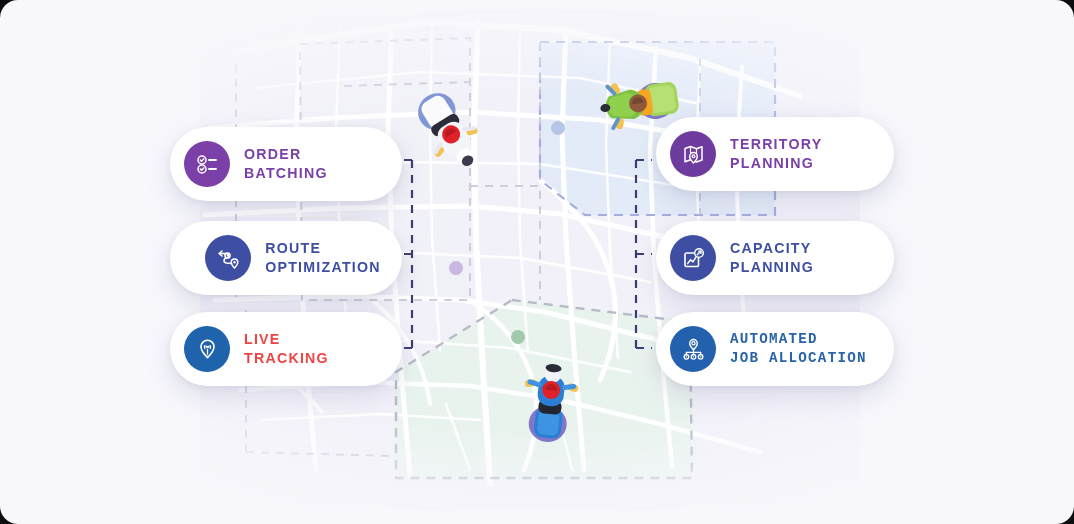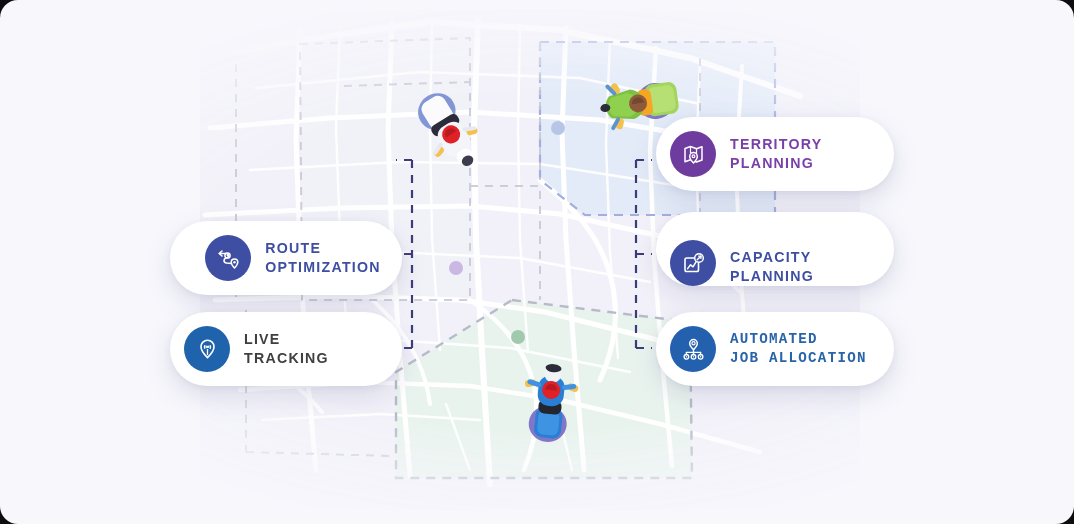--- a/index.html
+++ b/index.html
@@ -221,20 +221,34 @@
         <circle cx="34" cy="30" r="9" fill="#e02127"></circle>
         <path d="M28,30 a6,6 0 0 1 12,0 z" fill="#b81a20"></path>
         <rect x="7" y="22" width="11" height="7" rx="3.5" fill="#f2c14e" transform="rotate(-16 12 25)"></rect>
         <rect x="50" y="22" width="11" height="7" rx="3.5" fill="#f2c14e" transform="rotate(16 56 25)"></rect>
         <path d="M21,26 L12,24" stroke="#3f93e3" stroke-width="5" stroke-linecap="round"></path>
         <path d="M47,26 L56,24" stroke="#3f93e3" stroke-width="5" stroke-linecap="round"></path>
       </g>
     </svg>
   </div>
 
+  <div class="card card-left" style="top:127px;">
+    <div class="card-icon" style="background:#7b3fa8;">
+      <svg width="24" height="24" viewBox="0 0 24 24">
+        <circle cx="7" cy="8" r="4" fill="none" stroke="#ffffff" stroke-width="1.5"></circle>
+        <path d="M5.3,8 L6.6,9.3 L8.9,6.8" fill="none" stroke="#ffffff" stroke-width="1.4" stroke-linecap="round" stroke-linejoin="round"></path>
+        <circle cx="7" cy="17" r="4" fill="none" stroke="#ffffff" stroke-width="1.5"></circle>
+        <path d="M5.3,17 L6.6,18.3 L8.9,15.8" fill="none" stroke="#ffffff" stroke-width="1.4" stroke-linecap="round" stroke-linejoin="round"></path>
+        <path d="M14,8 L21,8" stroke="#ffffff" stroke-width="1.8" stroke-linecap="round"></path>
+        <path d="M14,17 L21,17" stroke="#ffffff" stroke-width="1.8" stroke-linecap="round"></path>
+      </svg>
+    </div>
+    <div class="card-title" style="color:#7b3fa8;">ORDER
+BATCHING</div>
+  </div>
 
   <div class="card card-left" style="top:221px;justify-content:center;">
     <div class="card-icon" style="background:#3e4fa3;">
       <svg width="25" height="25" viewBox="0 0 25 25">
         <path d="M3.5,7.5 L10,7.5 C13,7.5 13.5,11.5 10.5,12 C7.5,12.5 7,16.5 10.5,17 L15,17.5" fill="none" stroke="#ffffff" stroke-width="1.6" stroke-linecap="round" stroke-linejoin="round"></path>
         <path d="M6,5 L3.2,7.5 L6,10" fill="none" stroke="#ffffff" stroke-width="1.6" stroke-linecap="round" stroke-linejoin="round"></path>
         <circle cx="11.5" cy="9.5" r="2.6" fill="none" stroke="#ffffff" stroke-width="1.5"></circle>
         <circle cx="11.5" cy="9.5" r="0.9" fill="#ffffff"></circle>
         <path d="M18.5,13 C20.4,13 21.8,14.5 21.8,16.3 C21.8,18.6 18.5,22 18.5,22 C18.5,22 15.2,18.6 15.2,16.3 C15.2,14.5 16.6,13 18.5,13 Z" fill="none" stroke="#ffffff" stroke-width="1.5" stroke-linejoin="round"></path>
         <circle cx="18.5" cy="16.3" r="1.2" fill="#ffffff"></circle>
@@ -249,39 +263,39 @@
       <svg width="25" height="25" viewBox="0 0 25 25">
         <path d="M12.5,3.2 C16.1,3.2 19,6.1 19,9.7 C19,14.2 12.5,20.6 12.5,20.6 C12.5,20.6 6,14.2 6,9.7 C6,6.1 8.9,3.2 12.5,3.2 Z" fill="none" stroke="#ffffff" stroke-width="1.6" stroke-linejoin="round"></path>
         <path d="M9.8,11.4 C9.3,10.6 9.3,9.4 9.8,8.6" fill="none" stroke="#ffffff" stroke-width="1.3" stroke-linecap="round"></path>
         <path d="M15.2,11.4 C15.7,10.6 15.7,9.4 15.2,8.6" fill="none" stroke="#ffffff" stroke-width="1.3" stroke-linecap="round"></path>
         <path d="M11.3,10.4 C11.1,10.1 11.1,9.5 11.3,9.2" fill="none" stroke="#ffffff" stroke-width="1.3" stroke-linecap="round"></path>
         <path d="M13.7,10.4 C13.9,10.1 13.9,9.5 13.7,9.2" fill="none" stroke="#ffffff" stroke-width="1.3" stroke-linecap="round"></path>
         <circle cx="12.5" cy="9.8" r="1.1" fill="#ffffff"></circle>
         <path d="M12.5,12.4 L12.5,17.6" stroke="#ffffff" stroke-width="1.3" stroke-linecap="round"></path>
       </svg>
     </div>
-    <div class="card-title" style="color:#404040;">LIVE
+    <div class="card-title" style="color:#ef4444;">LIVE
 TRACKING</div>
   </div>
 
   <div class="card card-right" style="top:117px;">
     <div class="card-icon" style="background:#6e3b9e;">
       <svg width="25" height="25" viewBox="0 0 25 25">
         <path d="M4,6.5 L9.5,4.5 L15.5,6.8 L21,4.8 L21,18 L15.5,20 L9.5,17.7 L4,19.7 Z" fill="none" stroke="#ffffff" stroke-width="1.5" stroke-linejoin="round"></path>
         <path d="M9.5,4.5 L9.5,11" fill="none" stroke="#ffffff" stroke-width="1.2"></path>
         <path d="M15.5,6.8 L15.5,12" fill="none" stroke="#ffffff" stroke-width="1.2"></path>
         <path d="M12.5,10.6 C14.6,10.6 16.3,12.3 16.3,14.4 C16.3,17 12.5,21 12.5,21 C12.5,21 8.7,17 8.7,14.4 C8.7,12.3 10.4,10.6 12.5,10.6 Z" fill="#6e3b9e" stroke="#ffffff" stroke-width="1.5" stroke-linejoin="round"></path>
         <circle cx="12.5" cy="14.3" r="1.4" fill="none" stroke="#ffffff" stroke-width="1.2"></circle>
       </svg>
     </div>
     <div class="card-title" style="color:#7b3fa8;">TERRITORY
 PLANNING</div>
   </div>
 
-  <div class="card card-right" style="top:212px;align-items:flex-end;">
+  <div class="card card-right" style="top:221px;">
     <div class="card-icon" style="background:#3e4fa3;">
       <svg width="25" height="25" viewBox="0 0 25 25">
         <rect x="4" y="7" width="13.5" height="13.5" rx="1.8" fill="none" stroke="#ffffff" stroke-width="1.6"></rect>
         <path d="M6.6,17.6 L9.6,13.8 L12,15.8 L15.2,10.6" fill="none" stroke="#ffffff" stroke-width="1.5" stroke-linecap="round" stroke-linejoin="round"></path>
         <circle cx="18" cy="7" r="4.3" fill="#3e4fa3" stroke="#ffffff" stroke-width="1.5"></circle>
         <path d="M16.2,8.7 L19.8,5.2" stroke="#ffffff" stroke-width="1.4" stroke-linecap="round"></path>
         <path d="M17.6,5.1 L19.9,5.1 L19.9,7.4" fill="none" stroke="#ffffff" stroke-width="1.4" stroke-linecap="round" stroke-linejoin="round"></path>
       </svg>
     </div>
     <div class="card-title" style="color:#3e4fa3;">CAPACITY

